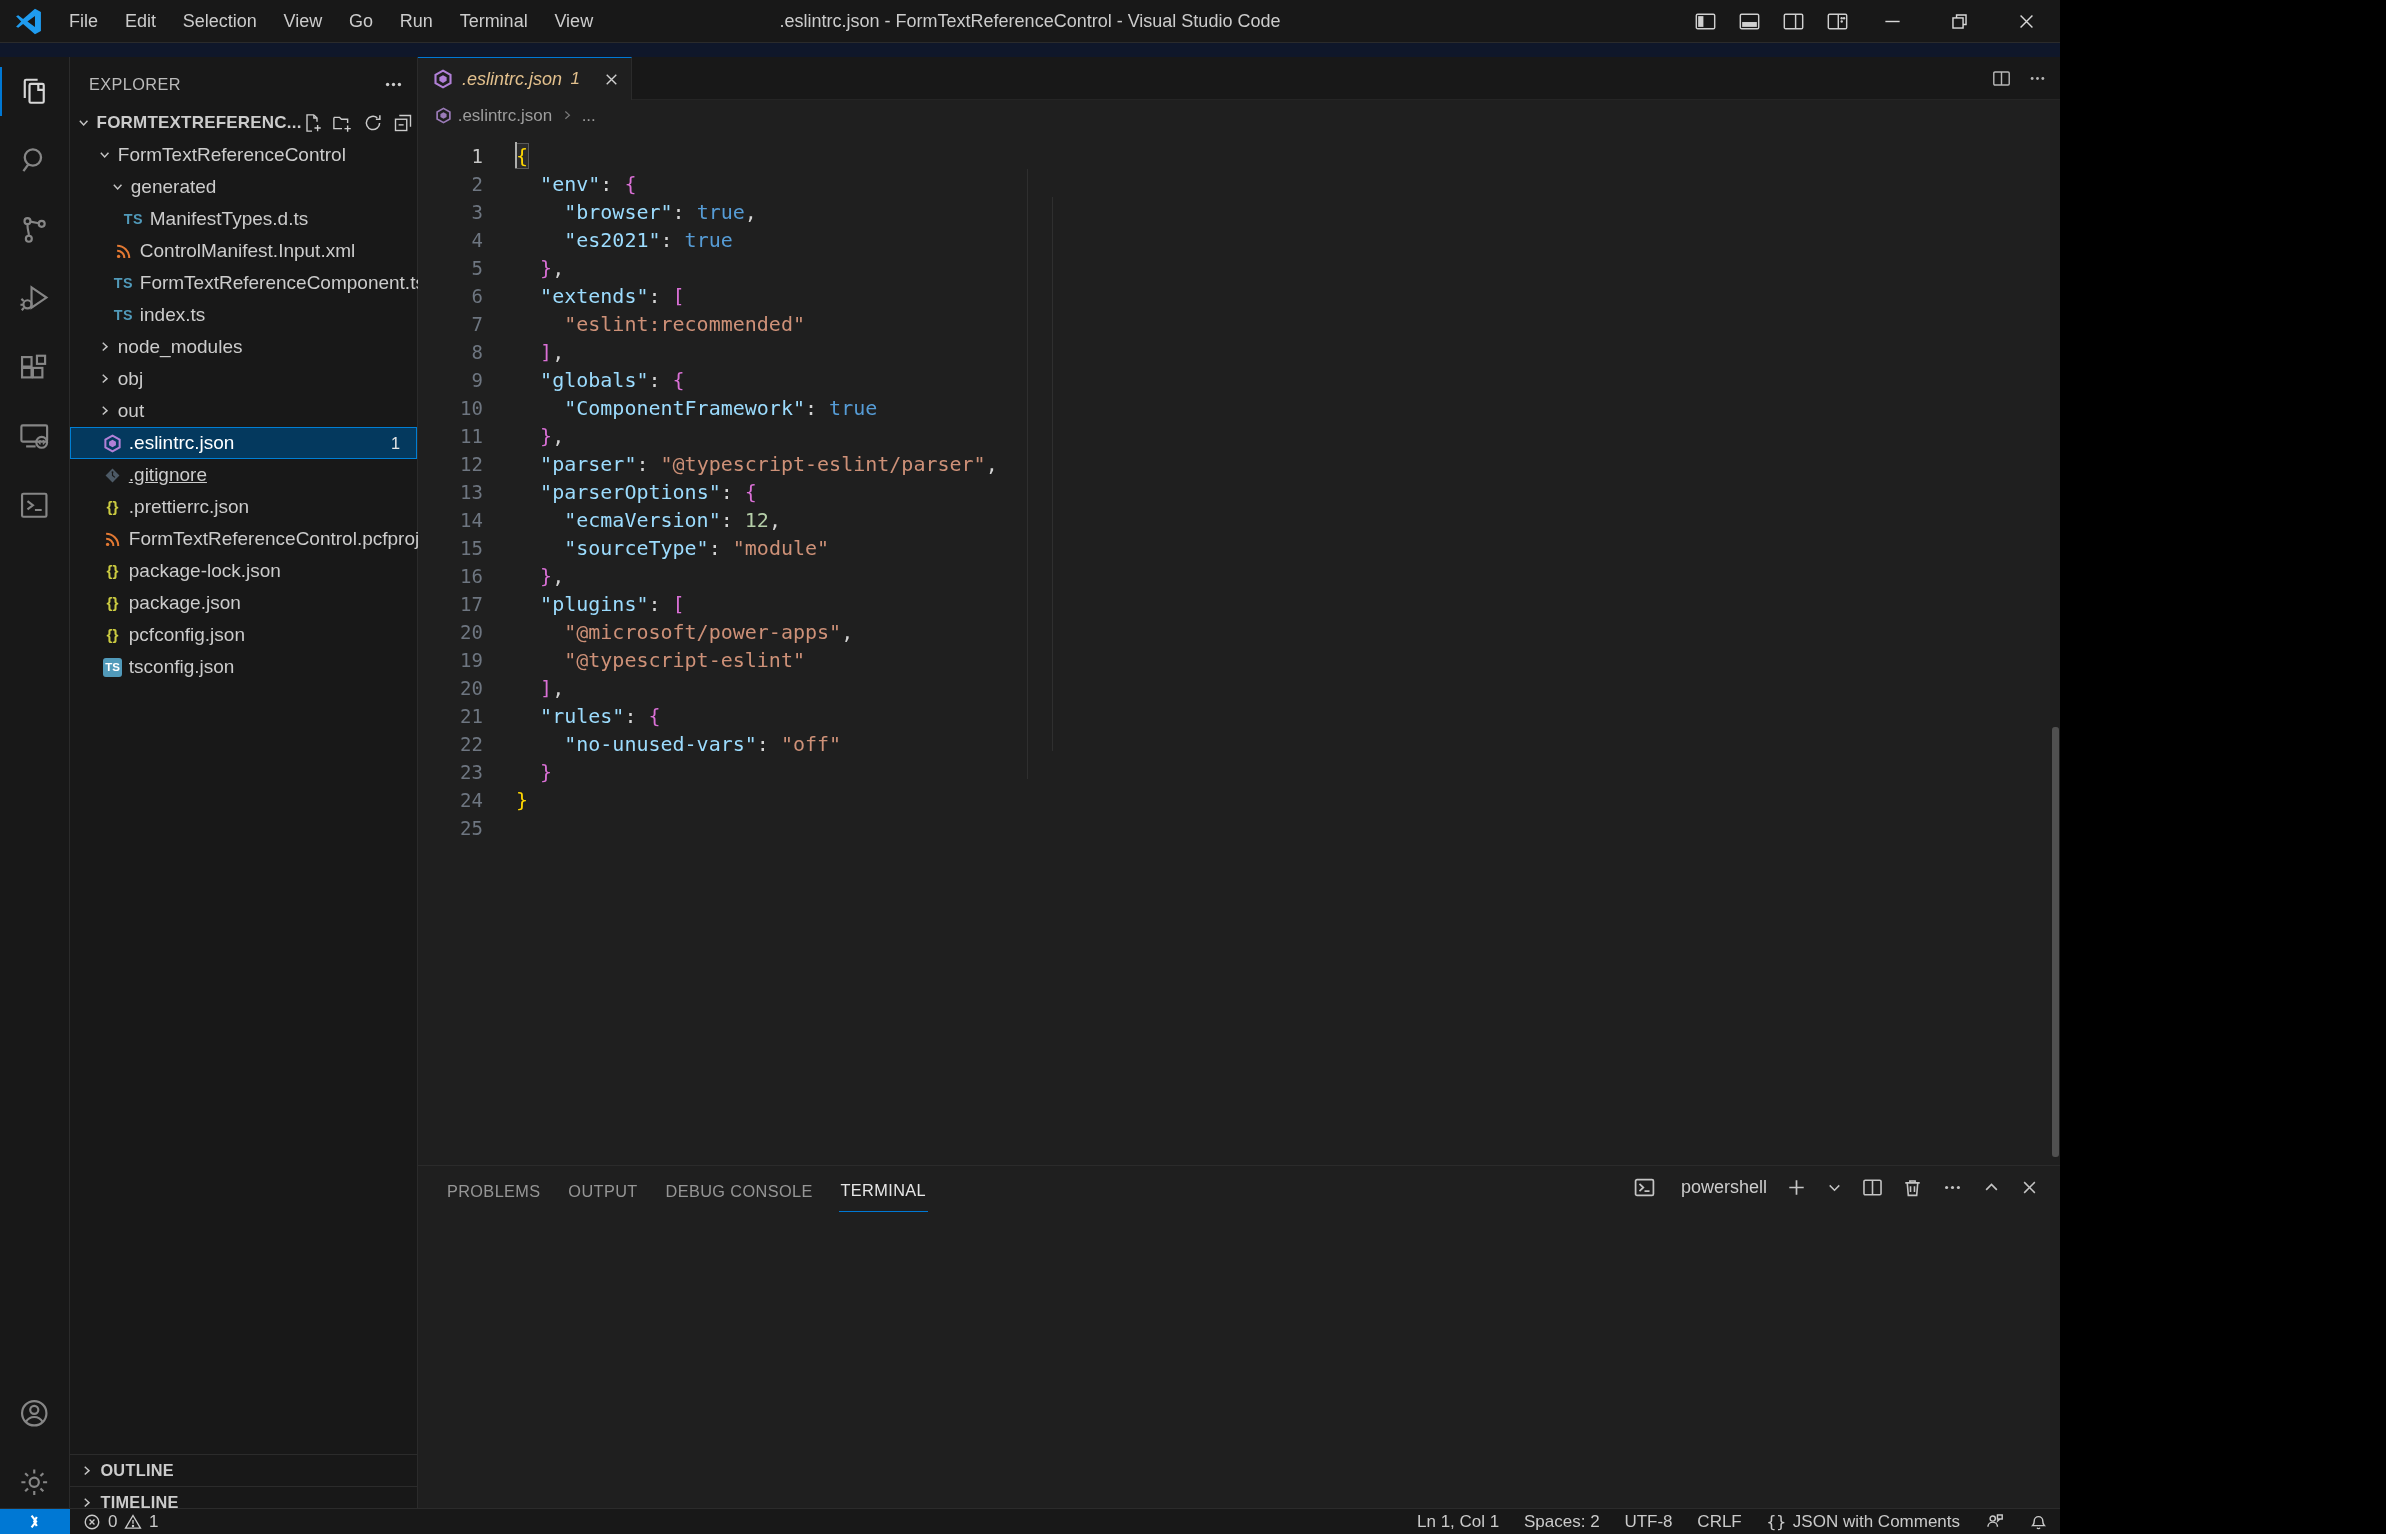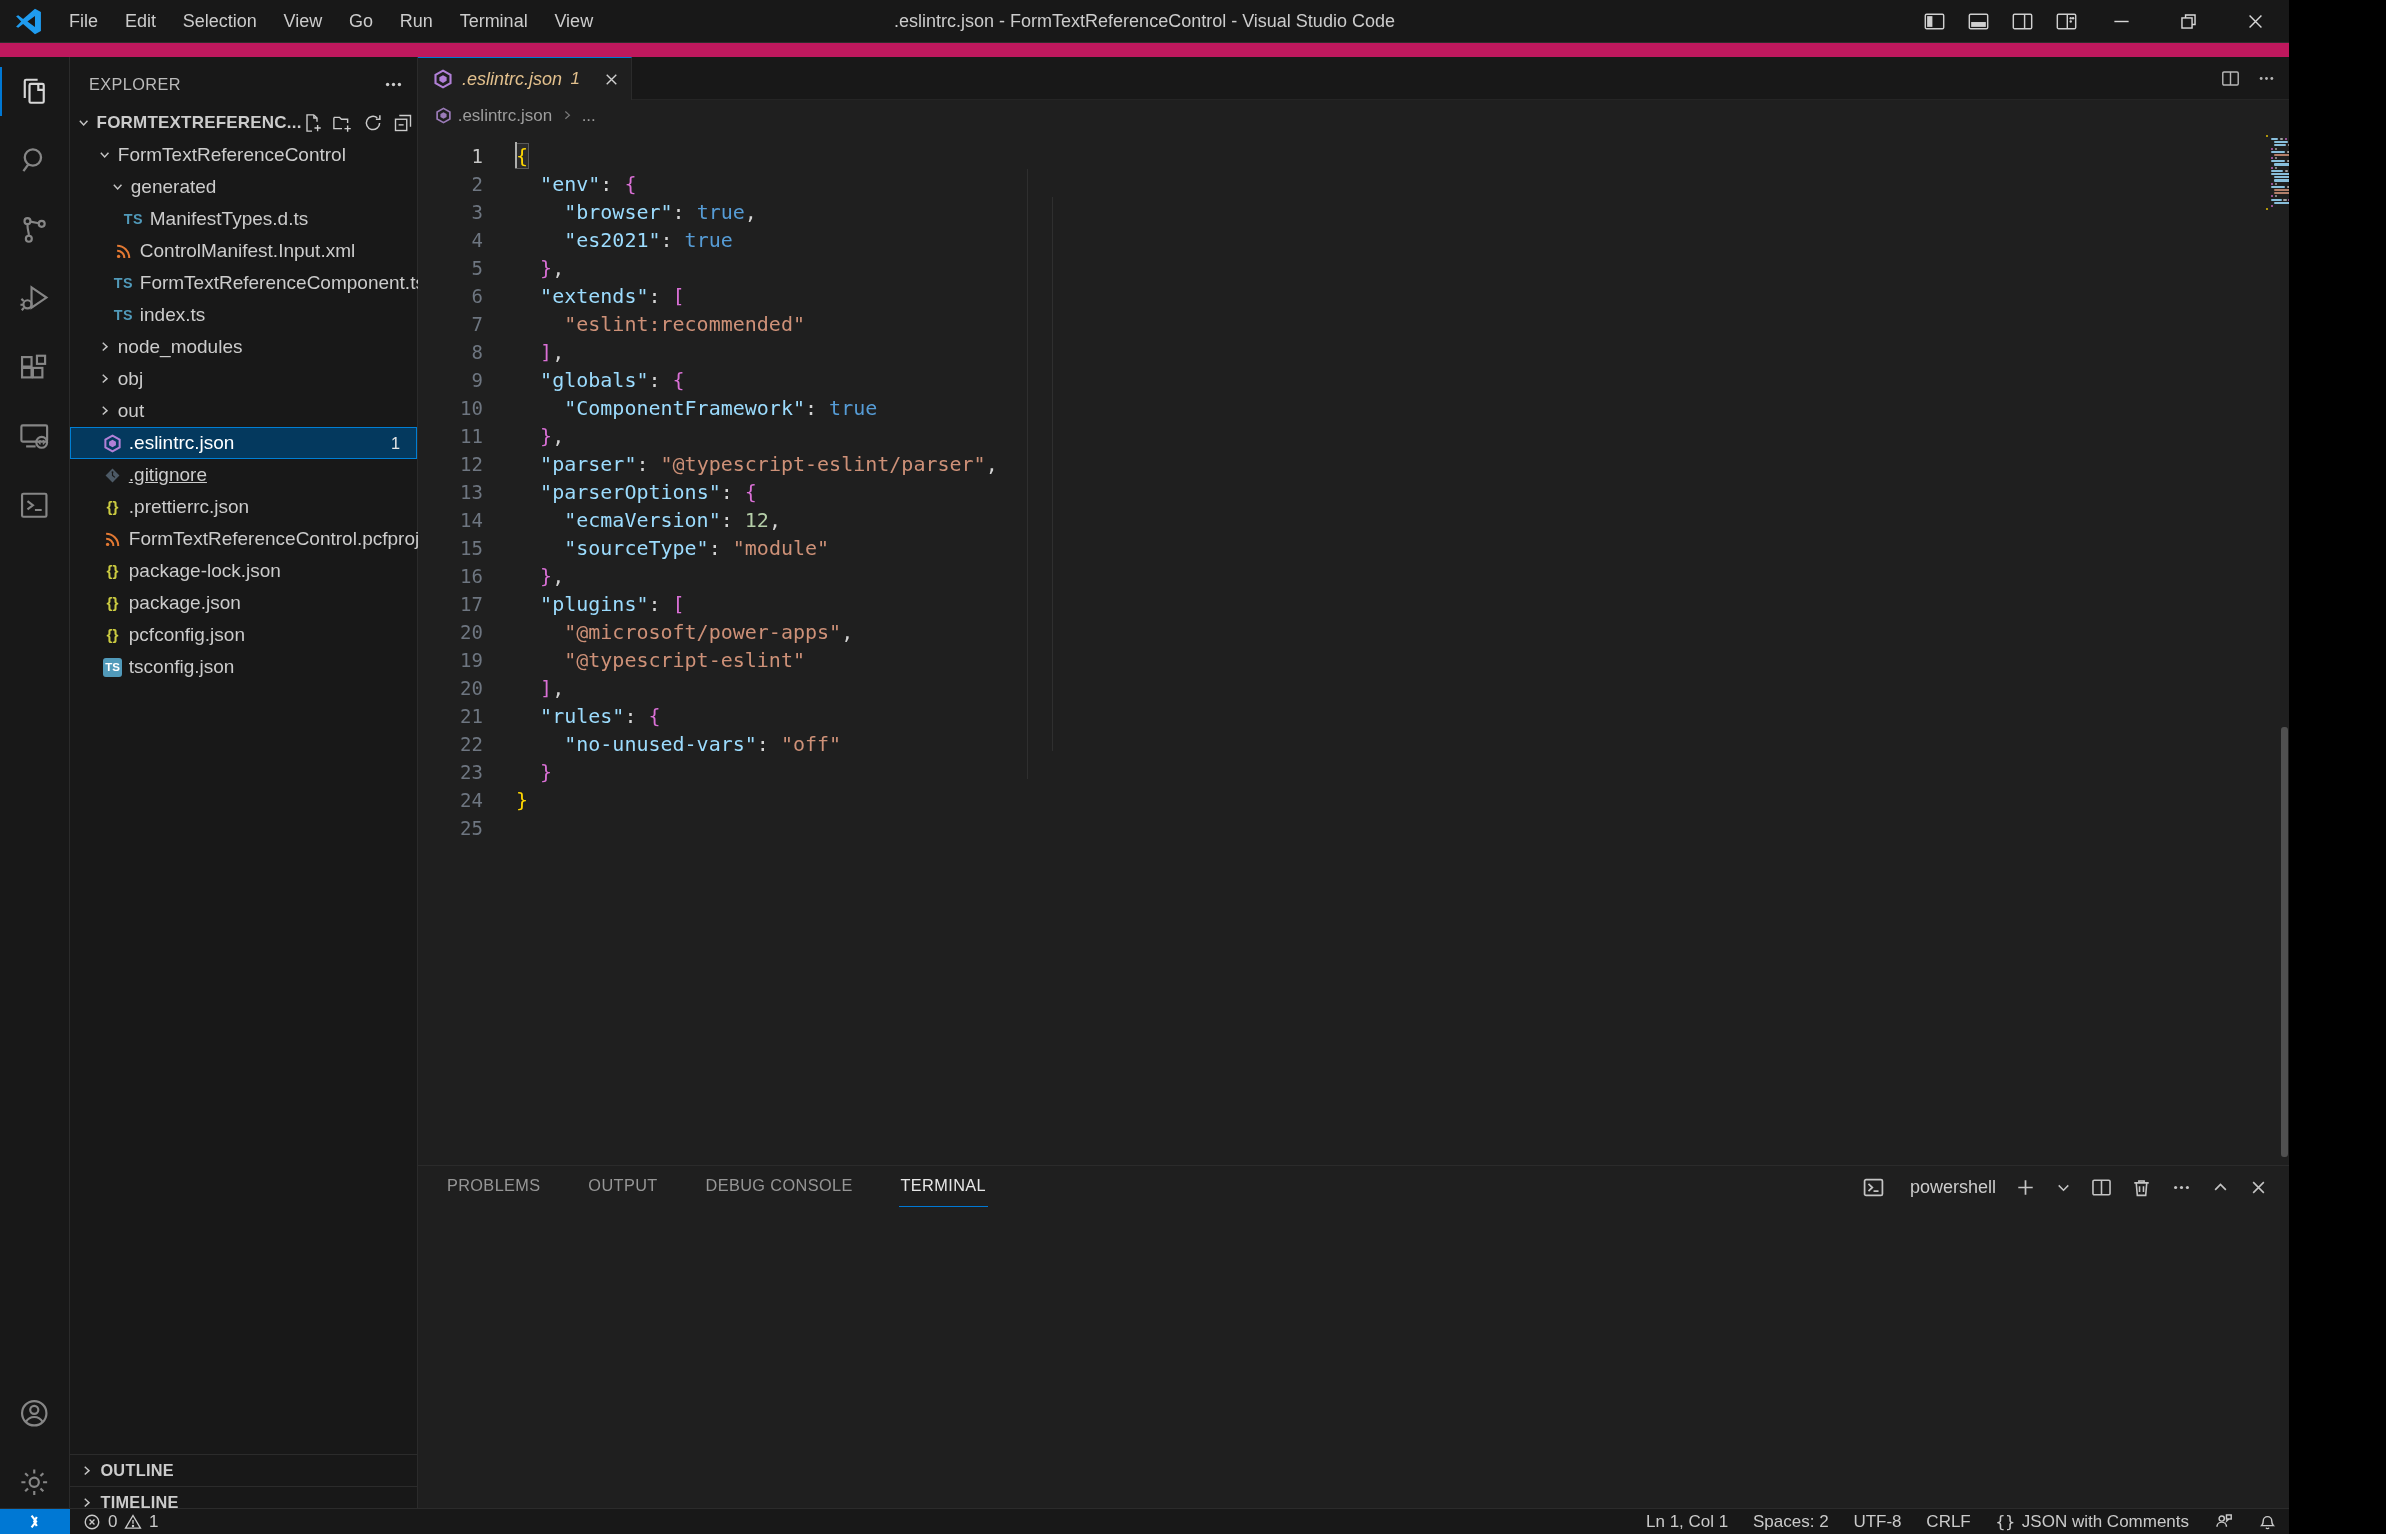--- a/index.html
+++ b/index.html
@@ -1,17 +1,17 @@
 <!DOCTYPE html>
 <html><head>
 <meta charset="utf-8">
 <style>
   *{box-sizing:border-box;margin:0;padding:0}
   html,body{background:#000}
-  .app{position:relative;width:2289px;height:1534px;background:#be185d;overflow:hidden;
+  .app{position:relative;width:2060px;height:1534px;background:#0f172a;overflow:hidden;
        font-family:"Liberation Sans",sans-serif;color:#cccccc;-webkit-font-smoothing:antialiased}
 
   
   .titlebar{position:absolute;top:0;left:0;right:0;height:43px;background:#181818;
             border-bottom:1px solid #2b2b2b;display:flex;align-items:center}
   .vscode-logo{margin:0 13.4px 0 15.3px;display:flex;align-items:center}
   .menu{display:flex;align-items:center;height:100%}
   .menu-item{padding:0 13.4px;font-size:18px;color:#cccccc;line-height:42px;cursor:default}
   .win-title{position:absolute;left:50%;transform:translateX(-50%);font-size:18px;color:#cccccc;white-space:nowrap}
   .win-controls{position:absolute;right:0;top:0;height:42px;display:flex;align-items:center}
@@ -79,21 +79,21 @@
   .iguide{position:absolute;width:1px;background:#2f2f2f}
   .minimap{position:absolute;top:3.8px;left:1846px;width:92px}
   .mm-row{height:3.2px;display:flex;gap:1.9px;padding-left:1.9px}
   .mm-row span{display:inline-block;height:2.1px;border-radius:1px;opacity:.85}
   .mk-key{background:#9cdcfe}.mk-str{background:#ce9178}.mk-kw{background:#569cd6}
   .mk-num{background:#b5cea8}.mk-pun{background:#bbbbbb}.mk-b1{background:#ffd700}.mk-b2{background:#da70d6}.mk-sp{background:transparent}
   .scroll-strip{position:absolute;right:1px;top:596px;width:6.7px;height:430px;background:rgba(255,255,255,.22);border-radius:2.9px}
 
   
   .panel{height:357px;flex:none;border-top:1px solid #2b2b2b;background:#1f1f1f;position:relative}
-  .panel-tabs{height:46px;display:flex;align-items:flex-start;gap:44px;padding-left:27px}
+  .panel-tabs{height:46px;display:flex;align-items:flex-end;gap:24px;padding-left:27px}
   .panel-tab{font-size:16.3px;letter-spacing:0.4px;color:#969696;padding:9.6px 1.9px 11.5px}
   .panel-tab.active{color:#e7e7e7;border-bottom:1.9px solid #0078d4}
   .panel-actions{position:absolute;right:21px;top:9.6px;display:flex;align-items:center;gap:19px;color:#c5c5c5}
   .shell-label{font-size:18px;color:#cccccc;margin-left:5.7px}
   .term-line{position:absolute;top:57px;left:9.6px;display:flex;align-items:center}
   .term-deco{width:12.4px;height:12.4px;border:1.9px solid #4c4c4c;border-radius:50%;flex:none}
   .term-text{margin-left:15.3px;font-family:"DejaVu Sans Mono",monospace;font-size:19px;color:#cccccc;white-space:pre}
 
   
   .statusbar{position:absolute;left:0;right:0;bottom:0;height:26px;background:#181818;border-top:1px solid #2b2b2b;

